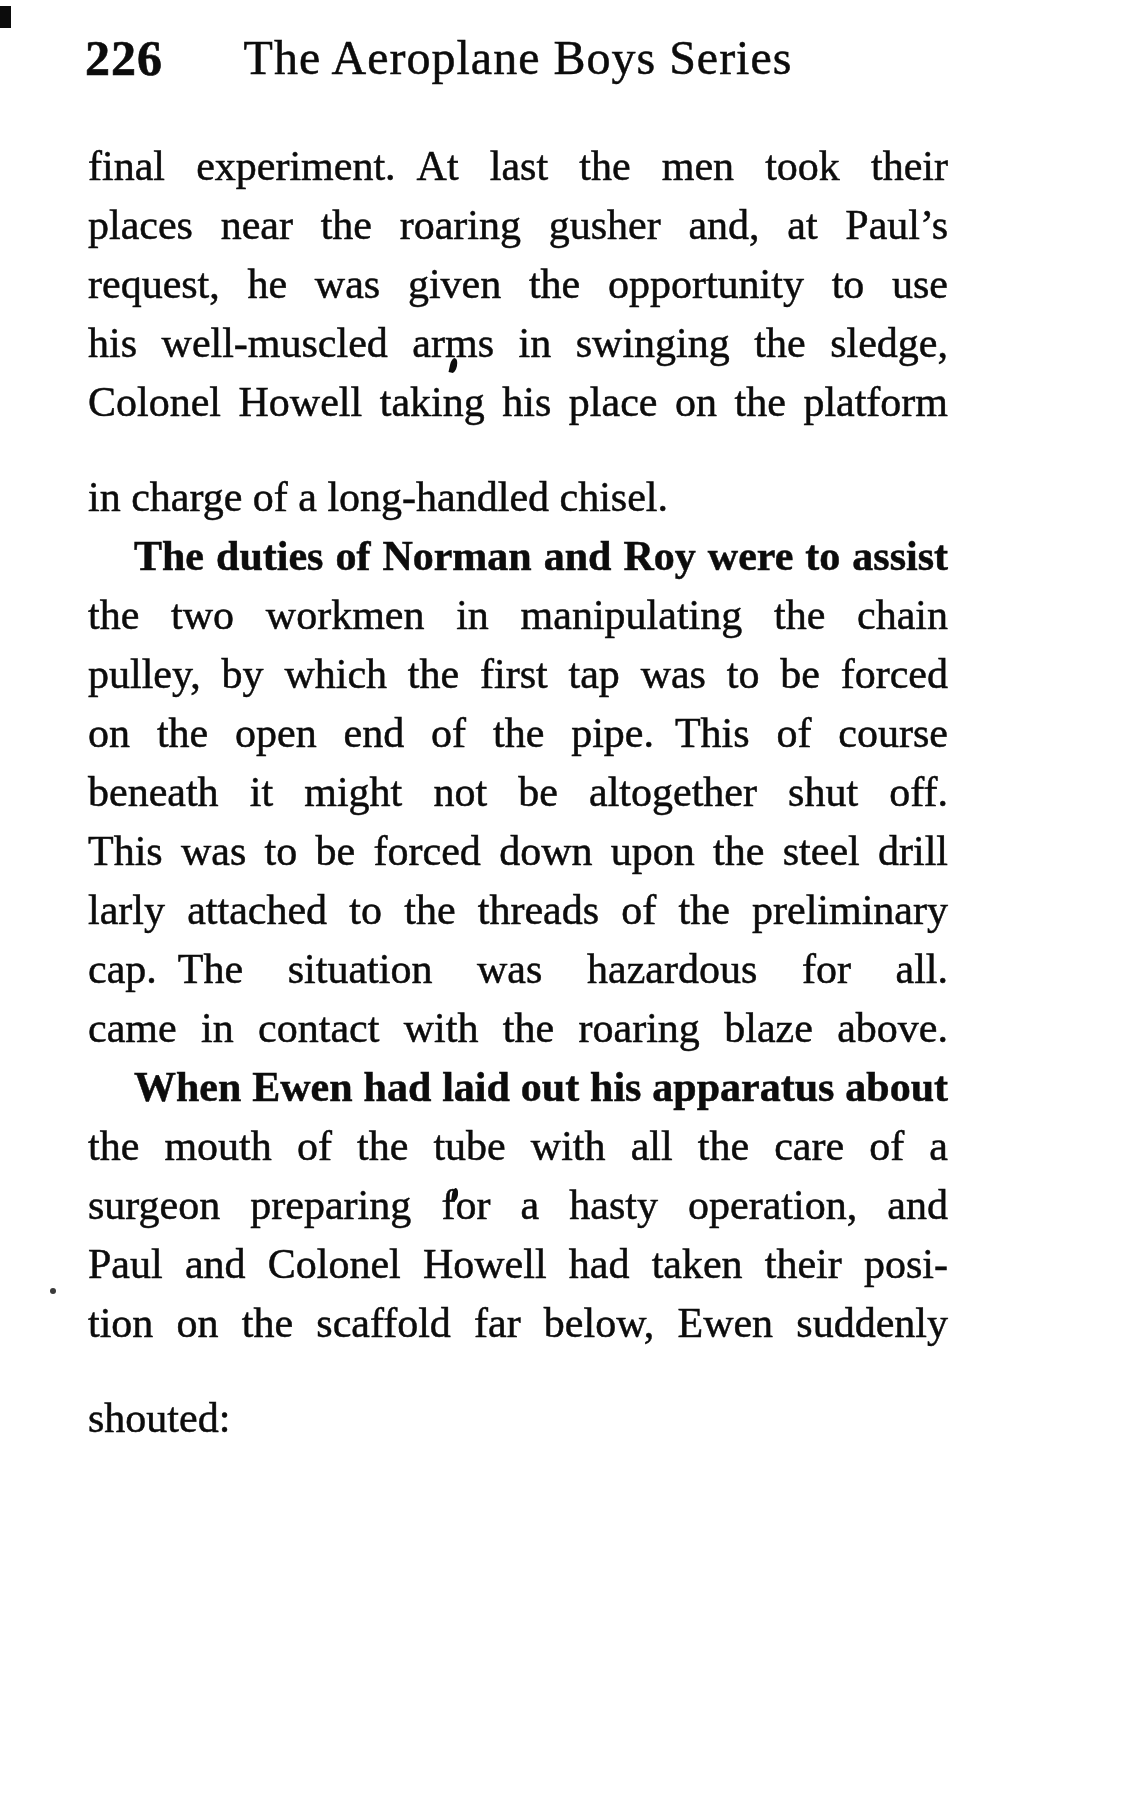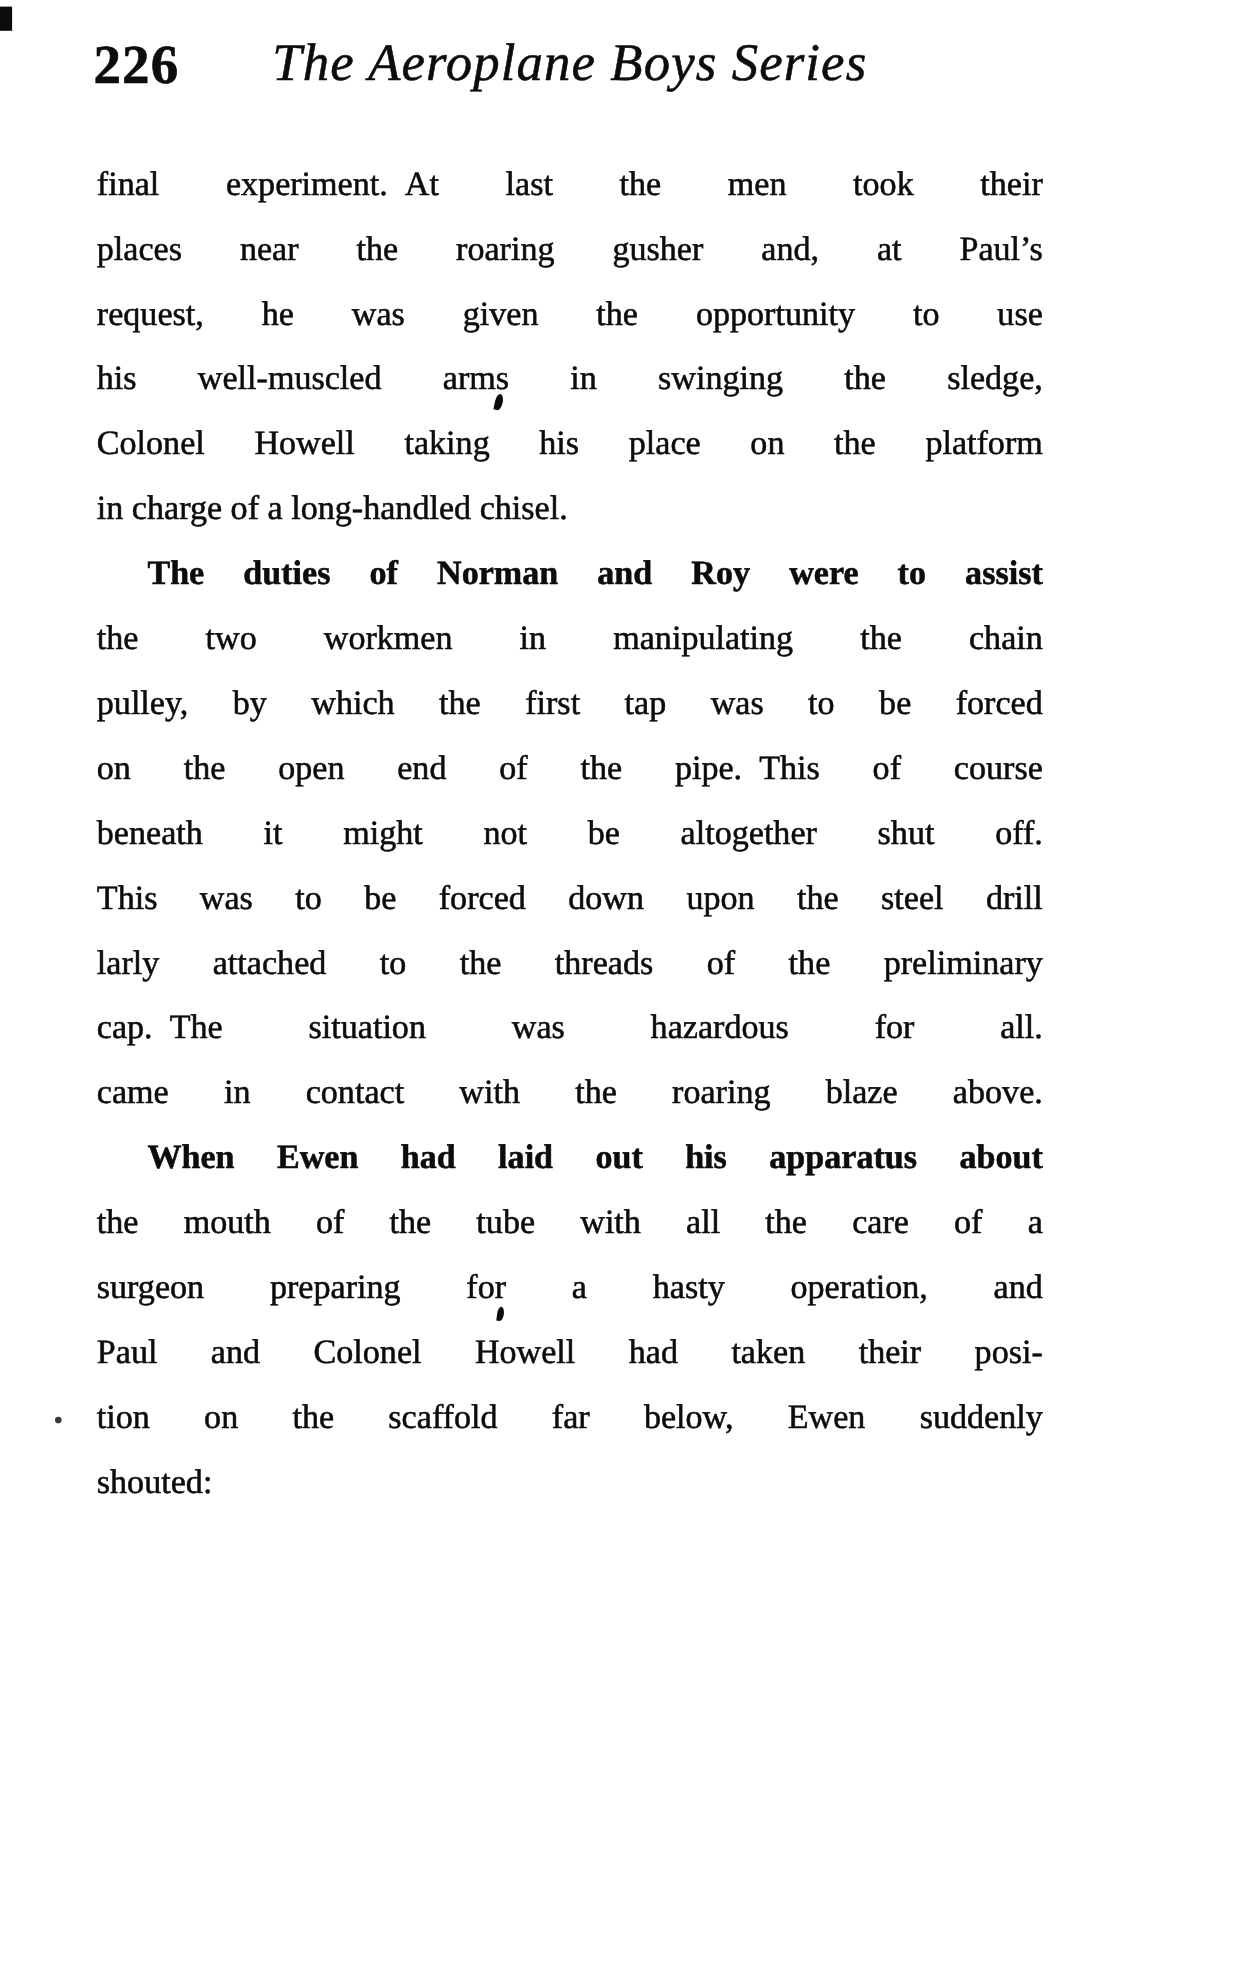--- a/index.html
+++ b/index.html
@@ -33,42 +33,42 @@
     font-size: 50px;
     line-height: 48px;
     font-weight: bold;
     letter-spacing: 1px;
     -webkit-text-stroke: 0.6px #0c0c0c;
   }
   .running-title {
     display: block;
     width: 100%;
     text-align: center;
-    font-style: italic;
     font-size: 48px;
     line-height: 48px;
     letter-spacing: 1px;
   }
   
   .textblock {
     position: absolute;
     left: 88px;
     top: 137px;
     width: 860px;
-    font-size: 31px;
+    font-size: 42px;
   }
   .line {
     height: 59px;
     line-height: 59px;
     text-align: justify;
     text-align-last: justify;
     overflow: visible;
   }
   .line.last {
     text-align-last: left;
+    margin-top: 36px;
   }
   .line.indent {
     text-indent: 46px;
     font-weight: bold;
   }
   
   .corner-mark {
     position: absolute;
     left: 0;
     top: 6px;

